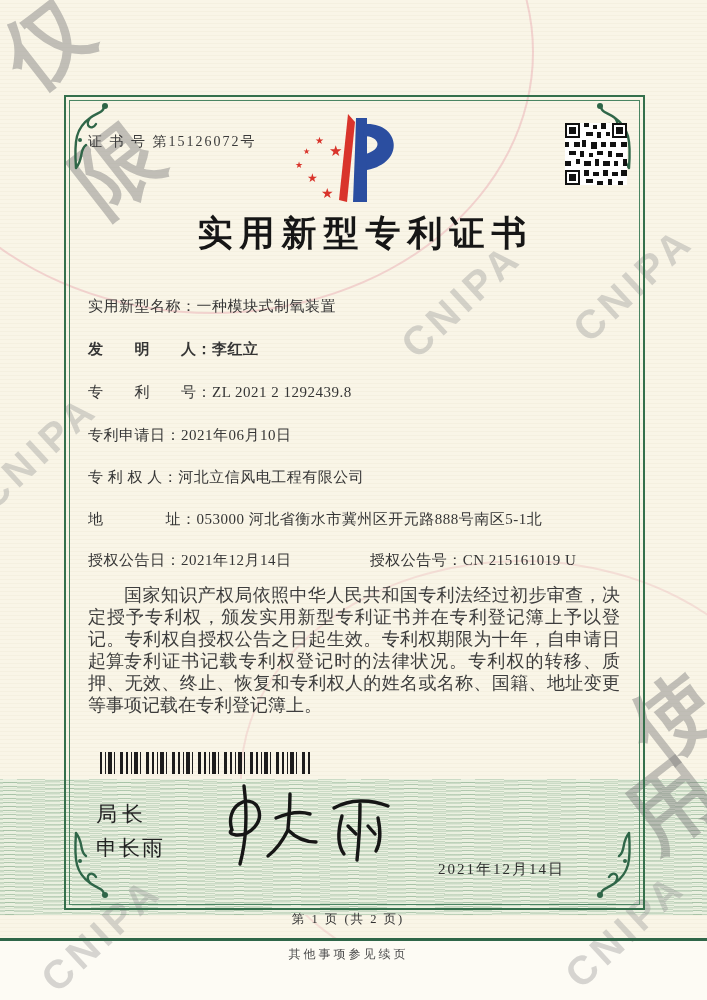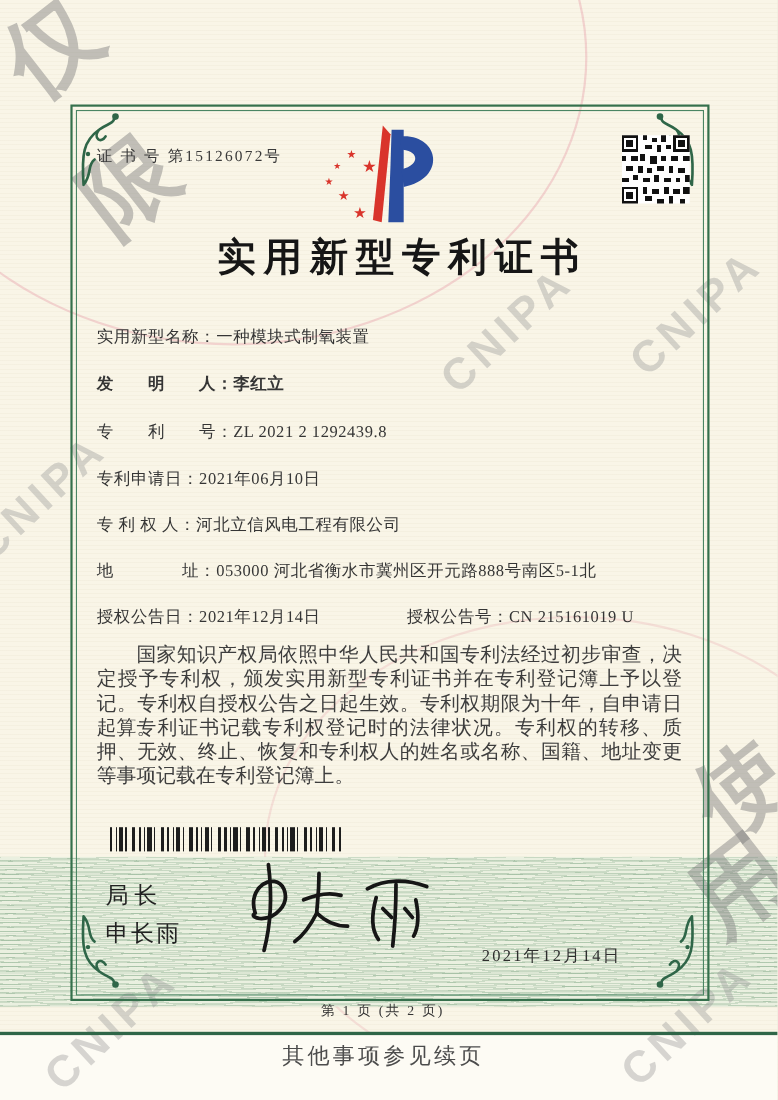--- a/index.html
+++ b/index.html
@@ -79,21 +79,21 @@
   
   .signer{position:absolute;left:96px;z-index:6;font-size:21px;letter-spacing:5px;color:#222;}
   .s1{top:800px;} .s2{top:834px;letter-spacing:2px;}
   .sig{position:absolute;left:192px;top:780px;width:220px;height:90px;z-index:6;}
   .issue-date{position:absolute;left:438px;top:860px;font-size:15px;letter-spacing:2px;color:#2e2e2e;z-index:6;}
 
   
   .page-info{position:absolute;left:0;top:911px;width:696px;text-align:center;font-size:12.5px;letter-spacing:2px;color:#333;z-index:6;}
   .green-line{position:absolute;left:0;top:938px;width:707px;height:3px;background:#2f6648;z-index:6;}
   .footer-white{position:absolute;left:0;top:941px;width:707px;height:59px;background:#fdfbf4;z-index:2;}
-  .note{position:absolute;left:0;top:946px;width:697px;text-align:center;font-size:20px;letter-spacing:3px;color:#4c4c4c;z-index:6;}
+  .note{position:absolute;left:0;top:946px;width:697px;text-align:center;font-size:12px;letter-spacing:3px;color:#4c4c4c;z-index:6;}
 </style>
 </head>
 <body>
 
 <div class="page">
 
   <span class="wm wm-cn wm1">仅</span>
   <span class="wm wm-cn wm2">限</span>
   <span class="wm wm-cn wm3">使</span>
   <span class="wm wm-cn wm4">用</span>

